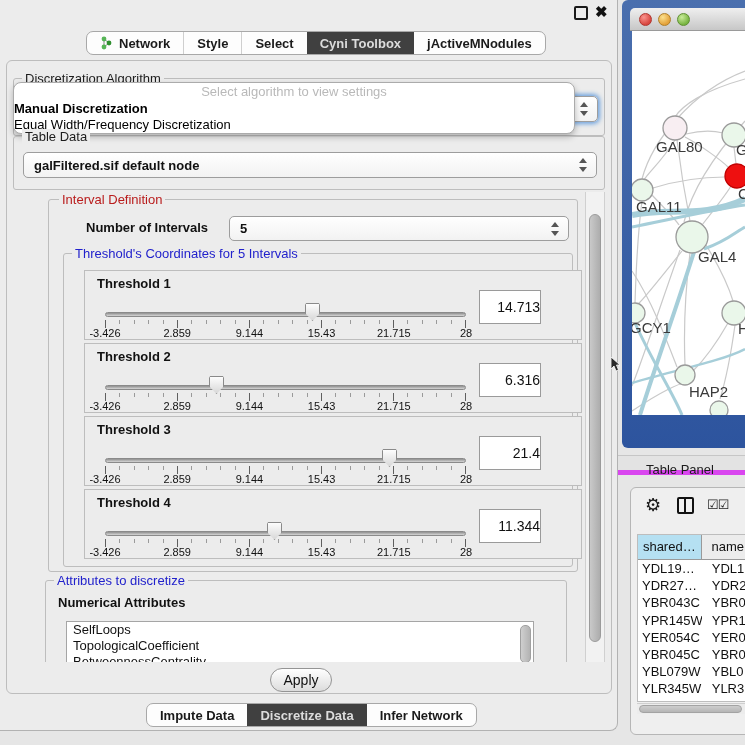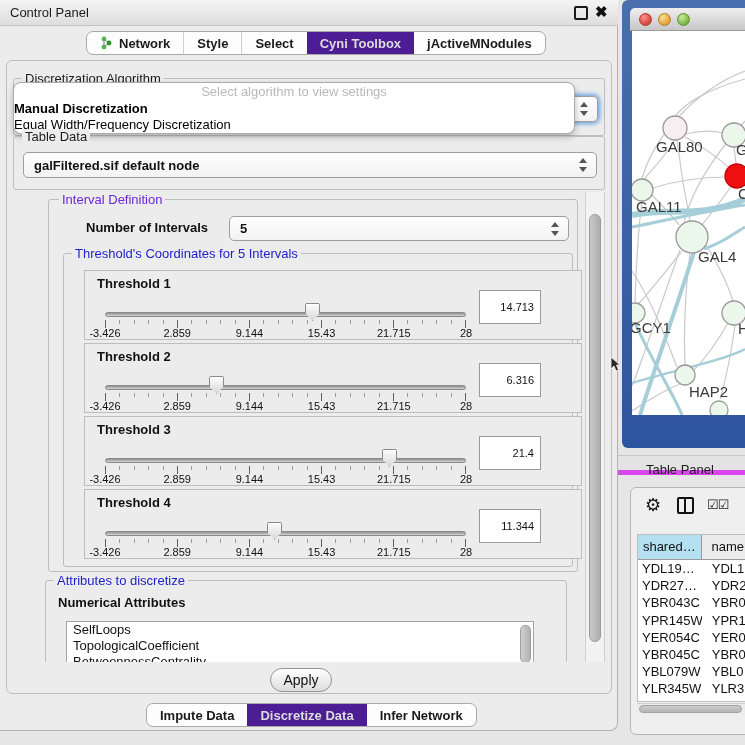--- a/index.html
+++ b/index.html
@@ -16,32 +16,32 @@
     font-size:13px; color:#1c1c1c; line-height:26px; padding-left:10px; }
   #cp-float { left:574px; top:6px; width:14px; height:14px; border:2px solid #1a1a1a;
     border-radius:2px; }
   #cp-close { left:595px; top:3px; font-size:15px; font-weight:bold; color:#111; }
 
   
   .seg { display:inline-flex; background:#fdfdfd; border:1px solid #a8a8a8;
     border-radius:7px; height:24px; overflow:hidden; font-size:13px; font-weight:600; color:#1a1a1a; }
   .seg .item { display:flex; align-items:center; padding:0 13px; border-left:1px solid #cfcfcf; background:transparent; }
   .seg .item:first-child { border-left:none; }
-  .seg .item.sel { background:#4c1d95; color:#dcdcdc; border-left:none; }
+  .seg .item.sel { background:#404040; color:#dcdcdc; border-left:none; }
   .seg .item.sel + .item { border-left:none; }
   #cp-tabs { left:86px; top:31px; }
   #bottom-tabs { left:146px; top:703px; }
 
   #cp-body { left:6px; top:60px; width:606px; height:634px; border:1px solid #bdbdbd;
     border-radius:6px; background:#ececec; }
 
   .groupbox { position:absolute; border:1px solid #bdbdbd; border-radius:3px; }
   .grouplab { position:absolute; top:-8px; left:8px; background:#ececec; padding:0 3px;
     font-size:13px; color:#1c1c1c; white-space:nowrap; }
-  .grouplab.green { color:#6d28d9; }
+  .grouplab.green { color:#b91c1c; }
   .grouplab.blue  { color:#2222cc; }
 
   .combo { position:absolute; background:linear-gradient(#ffffff,#f2f2f2);
     border:1px solid #9d9d9d; border-radius:5px; font-size:13px; color:#111;
     display:flex; align-items:center; padding-left:10px;font-weight:bold; }
   .stepper { position:absolute; right:8px; top:50%; transform:translateY(-50%);
     width:9px; height:14px; }
   .stepper:before, .stepper:after { content:""; position:absolute; left:0;
     border-left:4.5px solid transparent; border-right:4.5px solid transparent; }
   .stepper:before { top:0; border-bottom:5px solid #555; }
@@ -76,22 +76,22 @@
     background:linear-gradient(#fdfdfd,#d8d8d8); border:1px solid #8a8a8a;
     clip-path:polygon(8% 0,92% 0,100% 10%,100% 55%,50% 100%,0 55%,0 10%); }
   .thr .ticks { position:absolute; left:20px; top:49px; width:361px; height:8px;
     background-image:
       repeating-linear-gradient(90deg,#5f5f5f 0 1px,transparent 1px 72px),
       repeating-linear-gradient(90deg,#9a9a9a 0 1px,transparent 1px 14.4px);
     background-size:100% 8px,100% 4px; background-repeat:no-repeat; }
   .thr .tlabels { position:absolute; left:20px; top:56px; width:361px; height:12px; }
   .thr .tlabels span { position:absolute; transform:translateX(-50%); font-size:11px; color:#111; }
   .thr .val { position:absolute; left:394px; top:19px; width:62px; height:34px;
-    background:#fff; border:1px solid #9a9a9a; font-size:11px; color:#111;
-    text-align:right; line-height:32px; padding-right:6px; }
+    background:#fff; border:1px solid #9a9a9a; font-size:14px; color:#111;
+    text-align:right; line-height:32px; padding-right:0; }
 
   
   #attr-list { position:absolute; left:20px; top:40px; width:468px; height:48px;
     background:#fff; border:1px solid #a5a5a5; overflow:hidden; font-size:13px; color:#111; }
   #attr-list .row { height:16px; line-height:16px; padding-left:6px; }
   #attr-scroll { position:absolute; right:2px; top:3px; width:11px; height:38px;
     background:linear-gradient(90deg,#cfcfcf,#b3b3b3); border:1px solid #a0a0a0; border-radius:5px; }
 
   #apply-btn { left:270px; top:668px; width:62px; height:24px;
     background:linear-gradient(#ffffff,#dcdcdc); border:1px solid #949494;
@@ -134,23 +134,20 @@
   #tp-hthumb { position:absolute; left:2px; top:1px; width:103px; height:8px;
     background:linear-gradient(#cdcdcd,#b5b5b5); border:1px solid #a3a3a3; border-radius:4px; }
 
   #cursor { left:611px; top:357px; }
 </style>
 </head>
 <body>
 
 <div class="abs" id="control-panel">
 
-  <div class="abs" id="cp-titlebar">
-    <span>Control Panel</span>
-  </div>
   <div class="abs" id="cp-float"></div>
   <div class="abs" id="cp-close">✖</div>
 
   <div class="abs" id="cp-tabs">
     <div class="seg">
       <div class="item">
         <svg width="14" height="14" viewBox="0 0 14 14" style="margin-right:5px">
           <line x1="4" y1="3" x2="9" y2="7" stroke="#888" stroke-width="1"></line>
           <line x1="4" y1="11" x2="9" y2="7" stroke="#888" stroke-width="1"></line>
           <line x1="4" y1="3" x2="4" y2="11" stroke="#888" stroke-width="1"></line>

